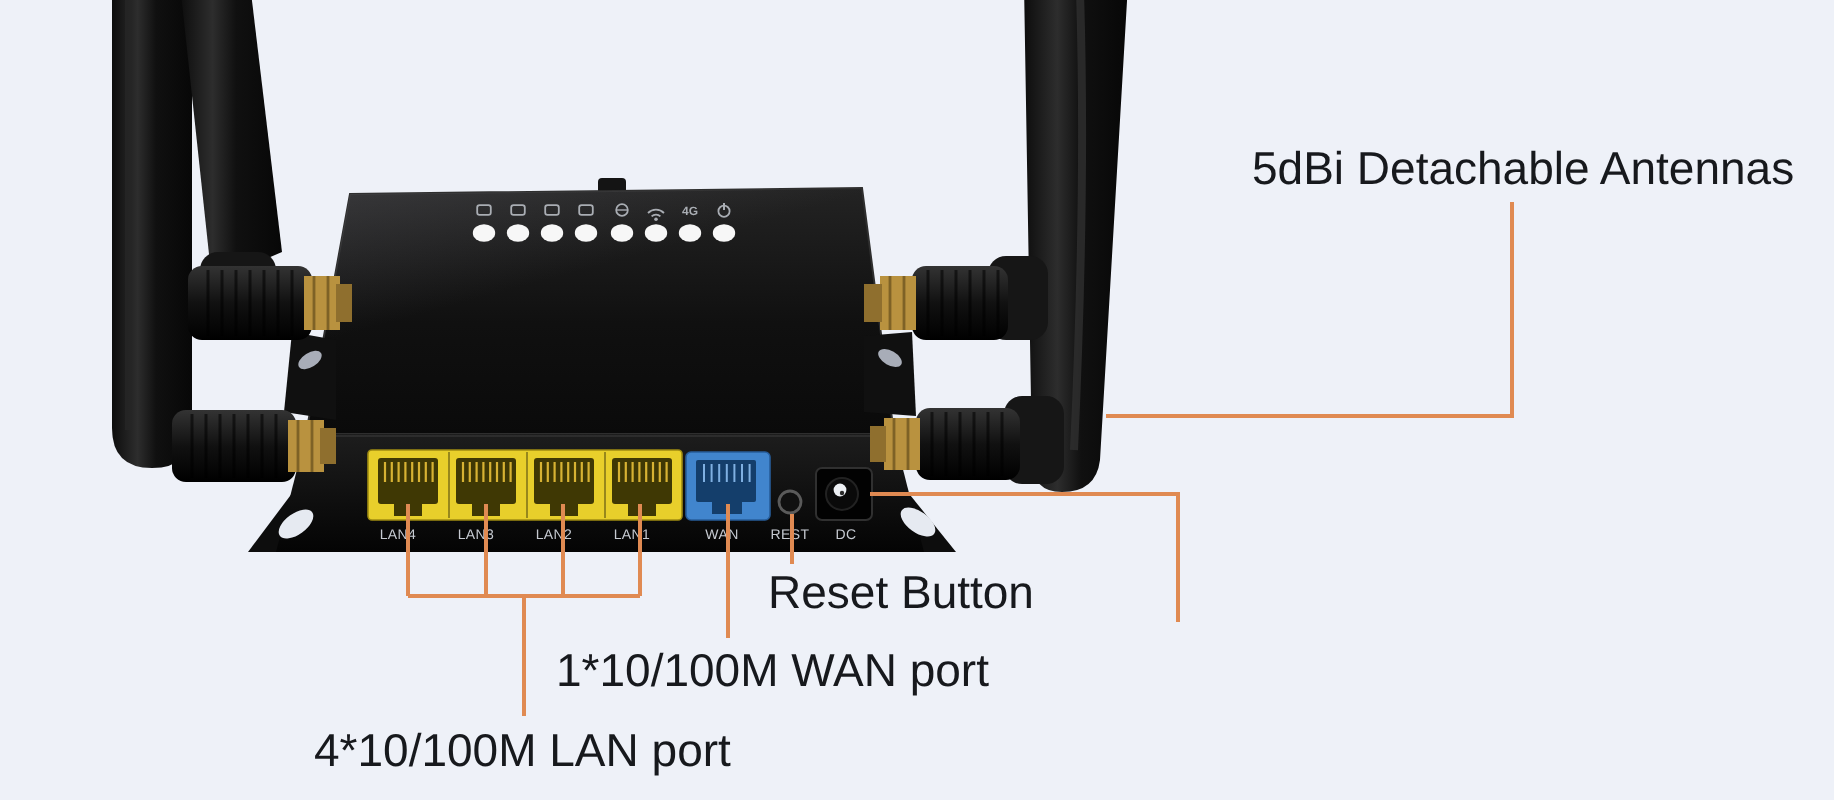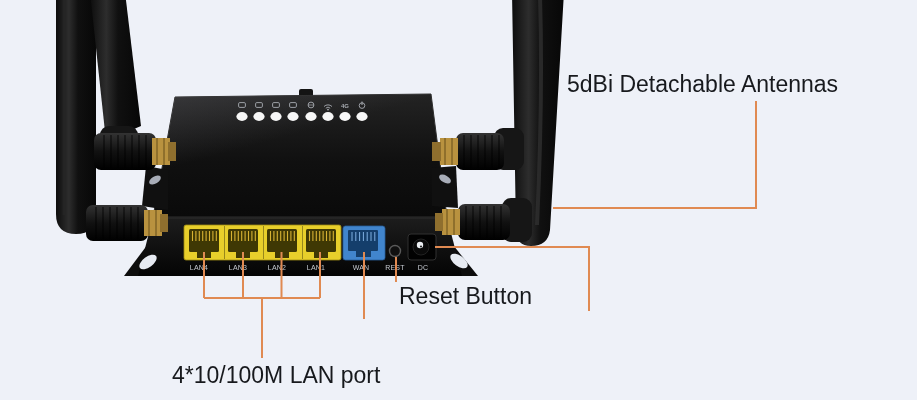--- a/index.html
+++ b/index.html
@@ -186,16 +186,17 @@
 
   <g stroke="#e08a52" stroke-width="2" fill="none">
     <path d="M204,252 V298 M243,252 V298 M281.5,252 V298 M320,252 V298 M204,298 H320 M262,298 V358"></path>
     <path d="M364,252 V319"></path>
     <path d="M396,257 V282"></path>
     <path d="M435,247 H589 V311"></path>
     <path d="M553,208 H756 V101"></path>
   </g>
 </svg>
 
-<div class="anno" style="left:567px;top:71px;">5dBi Detachable Antennas</div>
-<div class="anno" style="left:399px;top:283px;">Reset Button</div>
-<div class="anno" style="left:172px;top:362px;">4*10/100M LAN port</div>
+<div class="anno" style="left:626px;top:71px;">5dBi Detachable Antennas</div>
+<div class="anno" style="left:384px;top:283px;">Reset Button</div>
+<div class="anno" style="left:278px;top:322px;">1*10/100M WAN port</div>
+<div class="anno" style="left:157px;top:362px;">4*10/100M LAN port</div>
 </div>
 
 </body></html>

